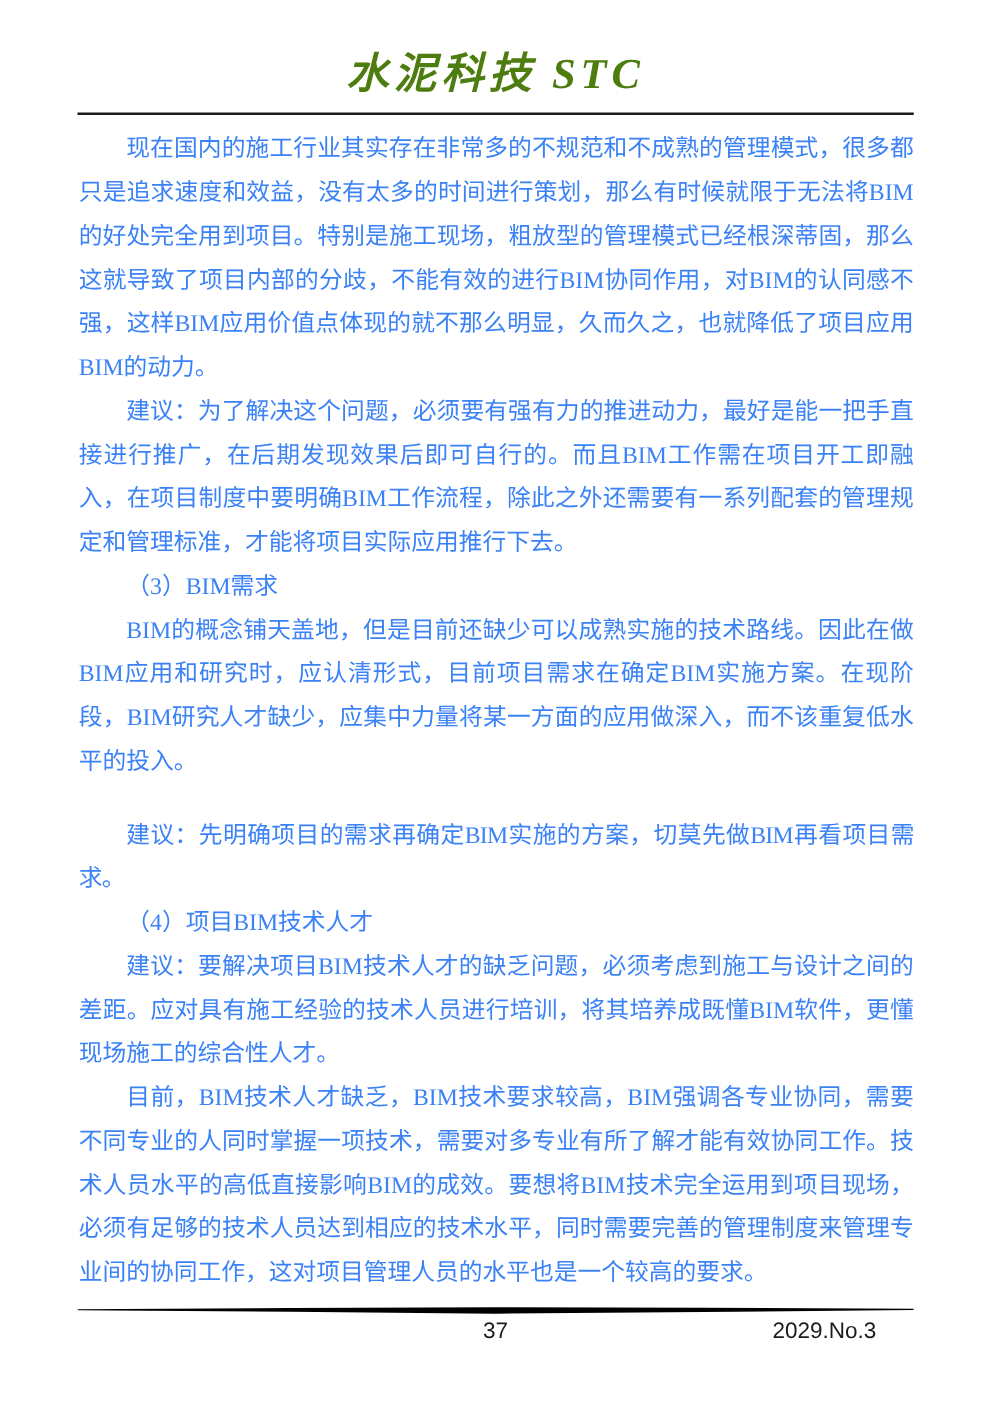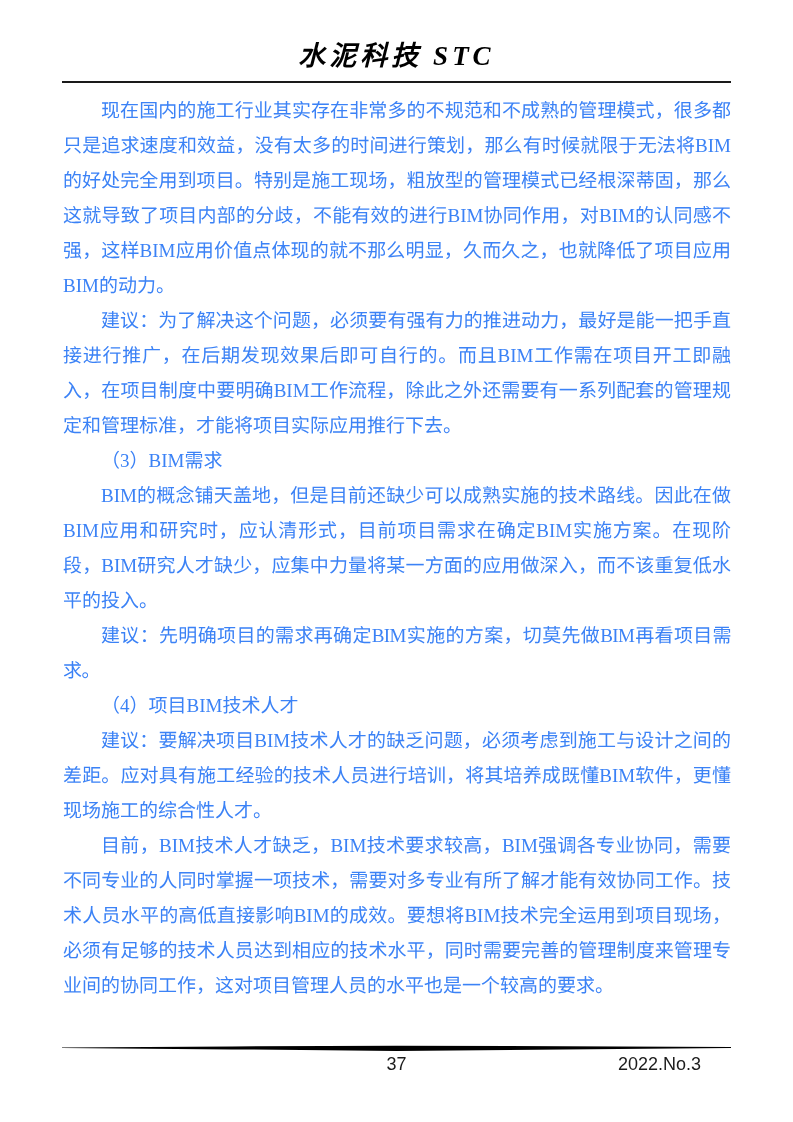--- a/index.html
+++ b/index.html
@@ -18,23 +18,23 @@
   
   .header {
     padding-top: 40px;
     text-align: center;
   }
   .journal-title {
     display: inline-block;
     font-family: "Liberation Serif", "DejaVu Serif", serif;
     font-style: italic;
     font-weight: 600;
-    font-size: 27px;
+    font-size: 34px;
     letter-spacing: 4px;
-    color: #000000;
+    color: #4d7c0f;
     line-height: 1.2;
   }
   .header-rule {
     margin: 9px 62px 0 62px;
     border: none;
     border-top: 2px solid #1a1a1a;
     height: 0;
   }
   
   .content {
@@ -47,20 +47,21 @@
     color: #3b82f6;
   }
   .content p {
     margin: 0;
     padding: 0;
     text-indent: 2em;
     word-break: break-all;
   }
   .content p.tight {
     letter-spacing: -0.6px;
+    margin-top: 24px;
   }
   
   .footer {
     position: absolute;
     left: 62px;
     right: 62px;
     top: 1045px;
     height: 40px;
   }
   .footer-divider {
@@ -109,17 +110,17 @@
       <p class="">建议：要解决项目BIM技术人才的缺乏问题，必须考虑到施工与设计之间的差距。应对具有施工经验的技术人员进行培训，将其培养成既懂BIM软件，更懂现场施工的综合性人才。</p>
       <p class="">目前，BIM技术人才缺乏，BIM技术要求较高，BIM强调各专业协同，需要不同专业的人同时掌握一项技术，需要对多专业有所了解才能有效协同工作。技术人员水平的高低直接影响BIM的成效。要想将BIM技术完全运用到项目现场，必须有足够的技术人员达到相应的技术水平，同时需要完善的管理制度来管理专业间的协同工作，这对项目管理人员的水平也是一个较高的要求。</p>
     </div>
 
   <div class="footer">
     <svg class="footer-divider" viewBox="0 0 668 7" preserveAspectRatio="none" aria-hidden="true">
       <polygon points="0,2.4 170,1.4 334,0.8 500,1.2 668,2.0 668,2.9 500,4.6 334,5.9 170,4.4 0,3.1" fill="#000000"></polygon>
     </svg>
     <div class="footer-row">
       <span class="page-number">37</span>
-      <span class="issue-number">2022.No.3</span>
+      <span class="issue-number">2029.No.3</span>
     </div>
   </div>
 
 </div>
 
 </body></html>

